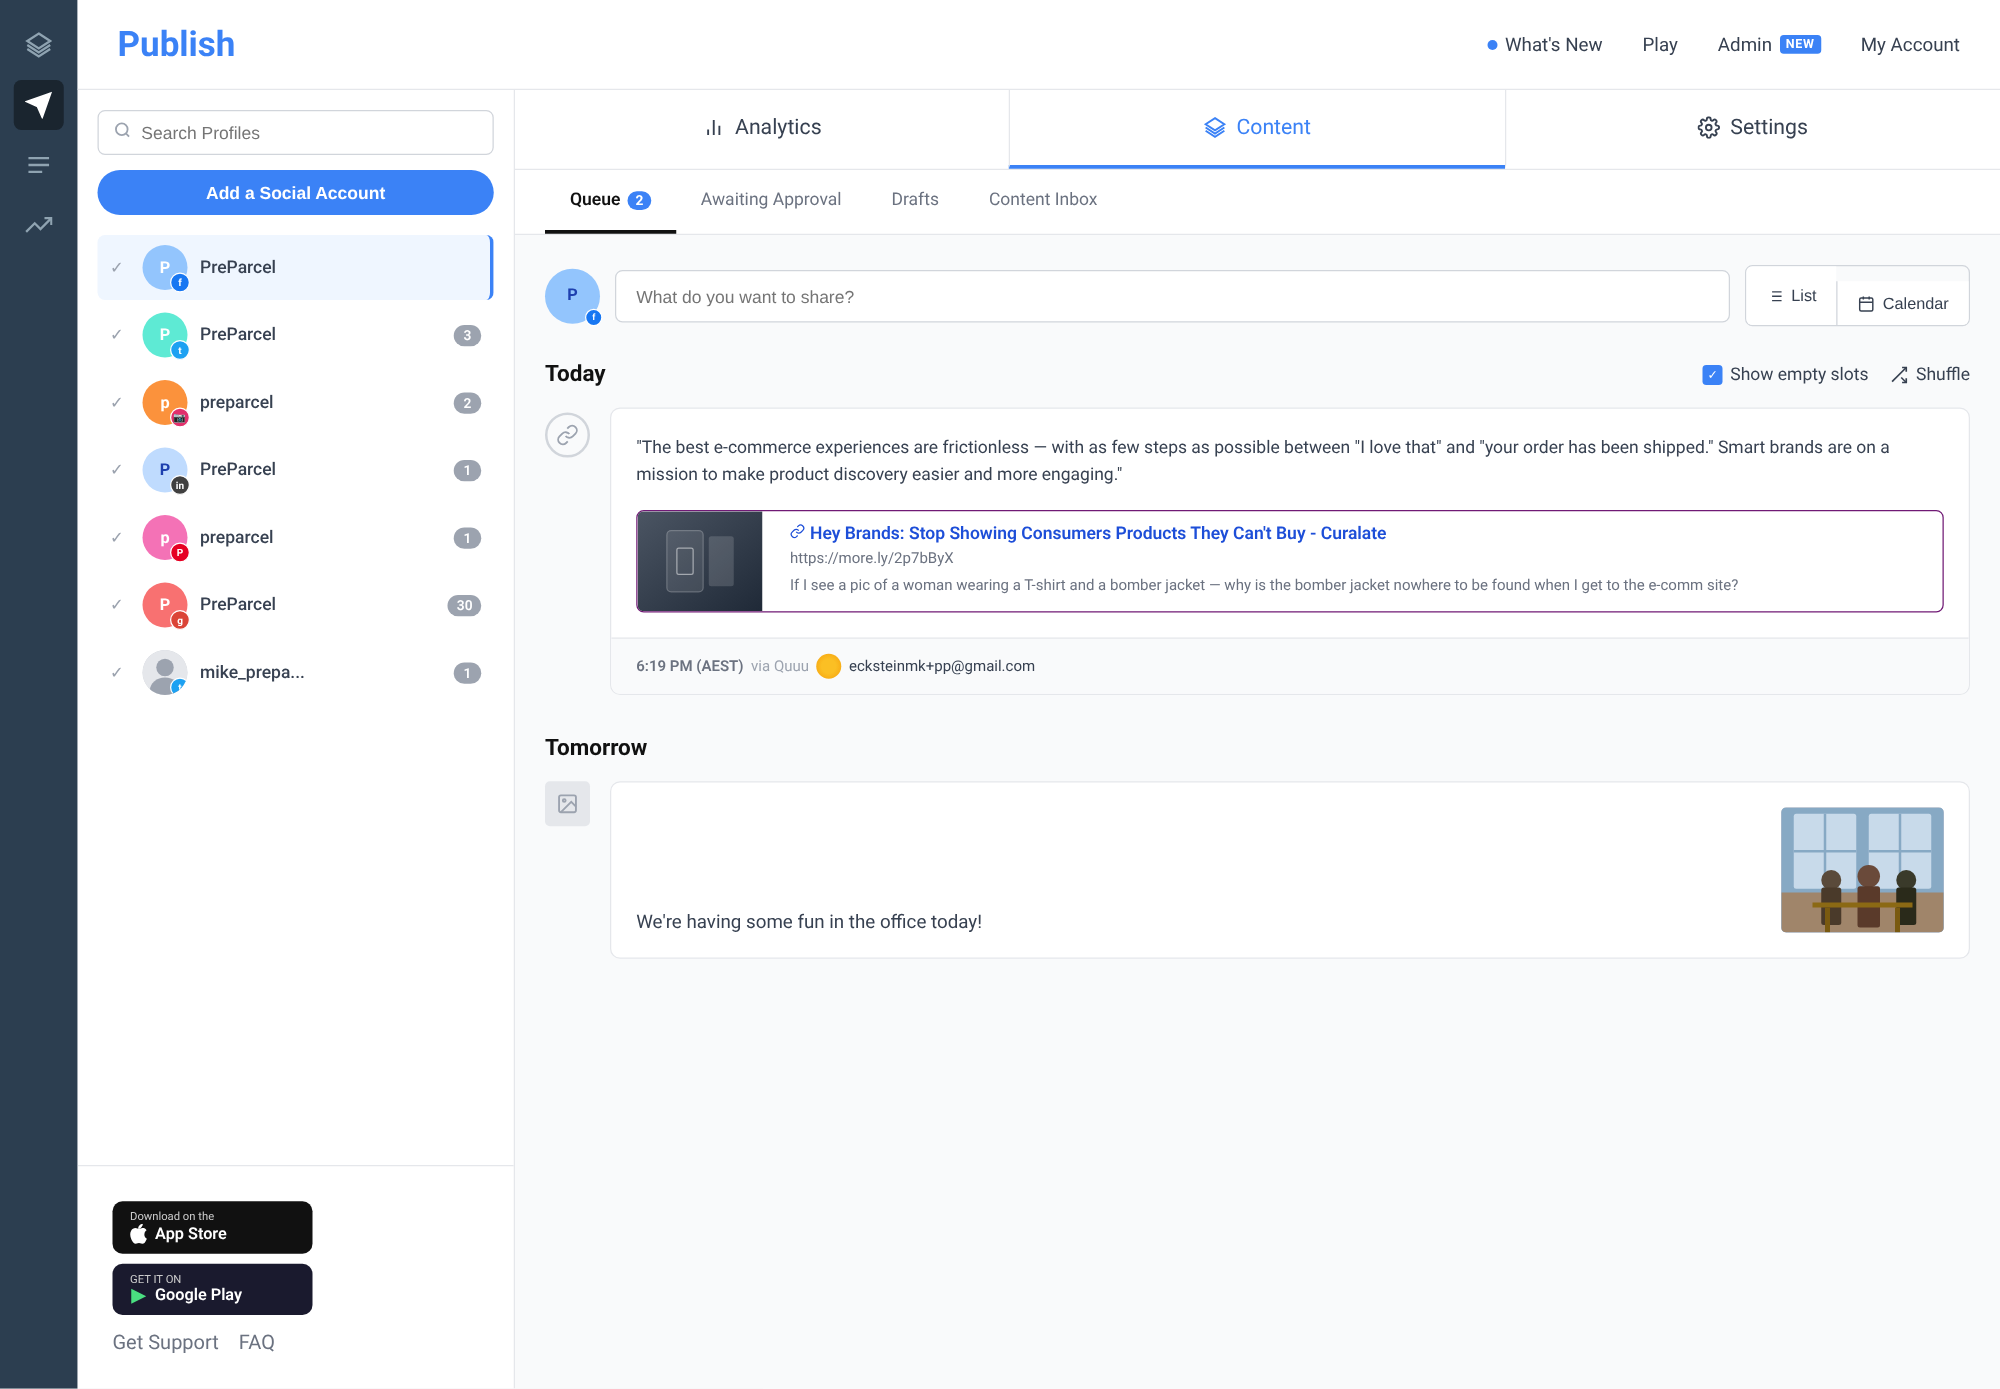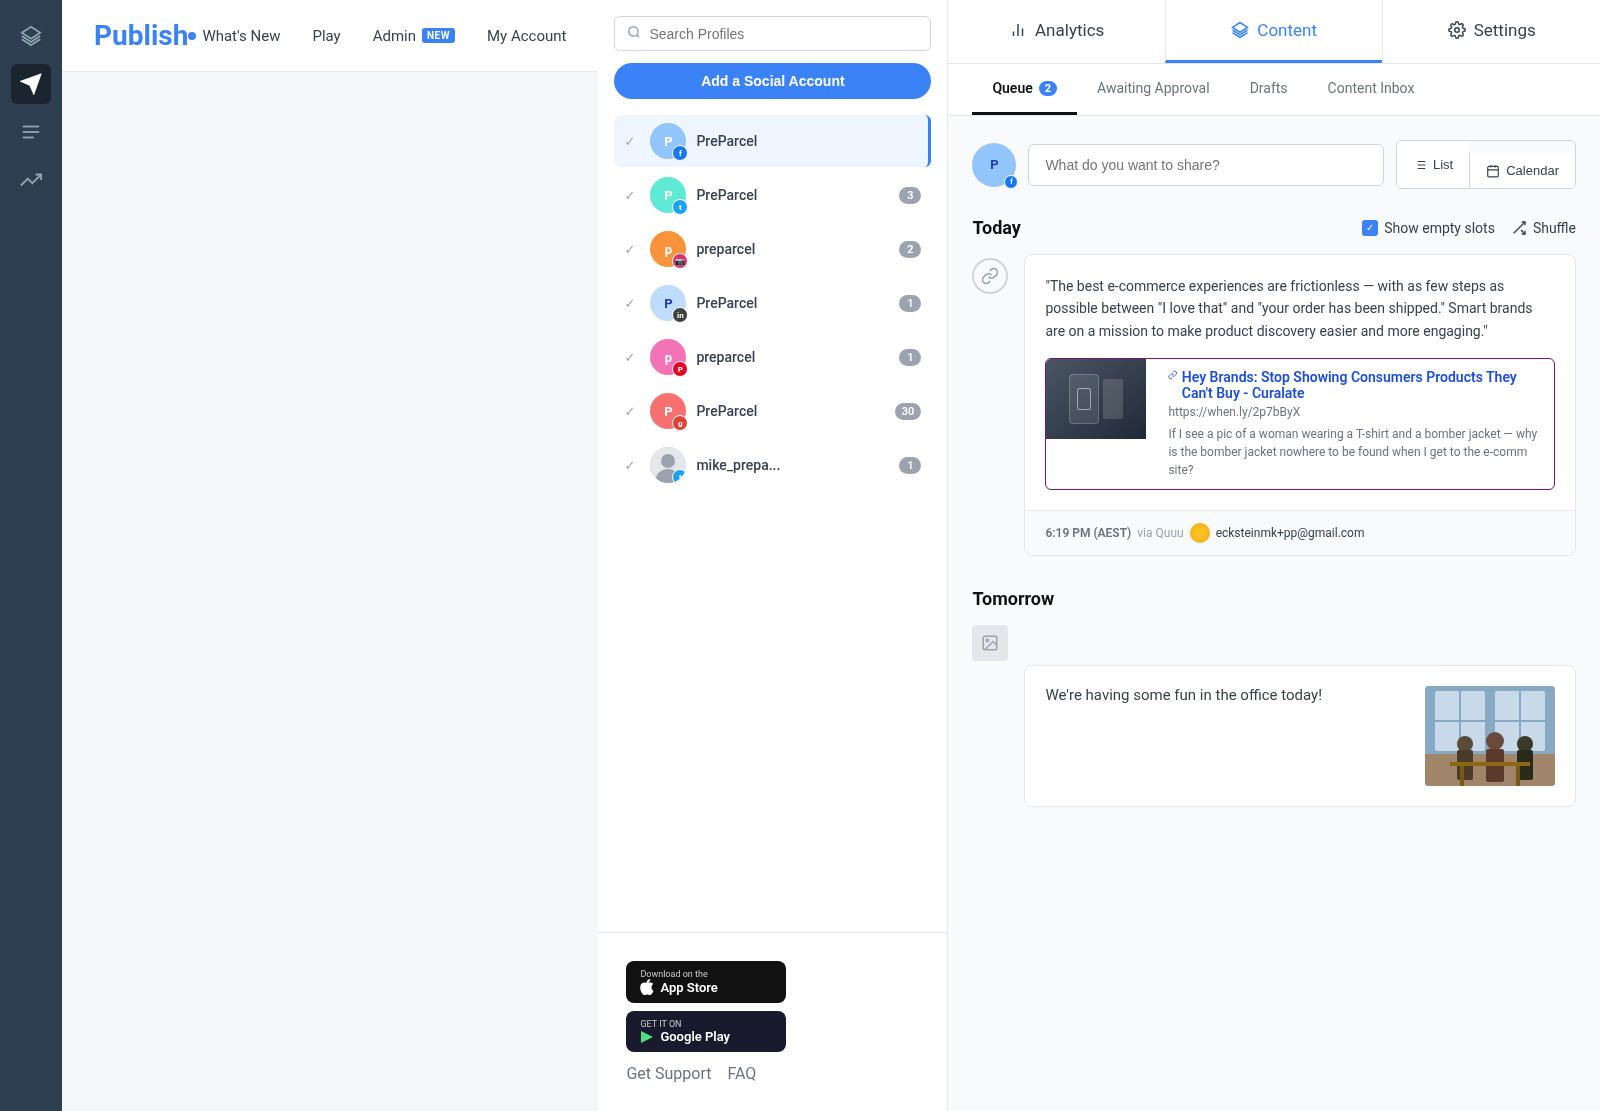--- a/index.html
+++ b/index.html
@@ -30,21 +30,21 @@
     }
     .icon-bar-item.active {
       background: #1a252f;
       color: #fff;
     }
 
     
     .main-wrapper {
       flex: 1;
       display: flex;
-      flex-direction: row;
+      flex-direction: column;
       overflow: hidden;
     }
 
     
     .top-nav {
       background: #fff;
       border-bottom: 1px solid #e5e7eb;
       display: flex;
       align-items: center;
       padding: 0 32px;
@@ -466,23 +466,22 @@
       margin-bottom: 16px;
     }
 
     .tomorrow-post-card {
       background: #fff;
       border: 1px solid #e5e7eb;
       border-radius: 8px;
       padding: 20px;
       display: flex;
       gap: 16px;
-      align-items: flex-start;
+      align-items: flex-end;
       overflow: hidden;
-      margin-top: 40px;
     }
     .tomorrow-post-text {
       font-size: 15px;
       color: #374151;
       flex: 1;
     }
     .tomorrow-post-img {
       width: 130px;
       height: 100px;
       flex-shrink: 0;
@@ -824,21 +823,21 @@
                   </div>
                 </div>
                 <div class="post-link-content">
                   <div class="post-link-title">
                     <svg width="12" height="12" viewBox="0 0 24 24" fill="none" stroke="#1d4ed8" stroke-width="2">
                       <path d="M10 13a5 5 0 0 0 7.54.54l3-3a5 5 0 0 0-7.07-7.07l-1.72 1.71"></path>
                       <path d="M14 11a5 5 0 0 0-7.54-.54l-3 3a5 5 0 0 0 7.07 7.07l1.71-1.71"></path>
                     </svg>
                     <span>Hey Brands: Stop Showing Consumers Products They Can't Buy - Curalate</span>
                   </div>
-                  <div class="post-link-url">https://when.ly/2p7bByX</div>
+                  <div class="post-link-url">https://more.ly/2p7bByX</div>
                   <div class="post-link-desc">If I see a pic of a woman wearing a T-shirt and a bomber jacket — why is the bomber jacket nowhere to be found when I get to the e-comm site?</div>
                 </div>
               </div>
             </div>
             <div class="post-meta">
               <span class="post-meta-time">
                 <span>6:19 PM</span>
                 <span>(AEST)</span>
               </span>
               <span class="post-meta-via">

